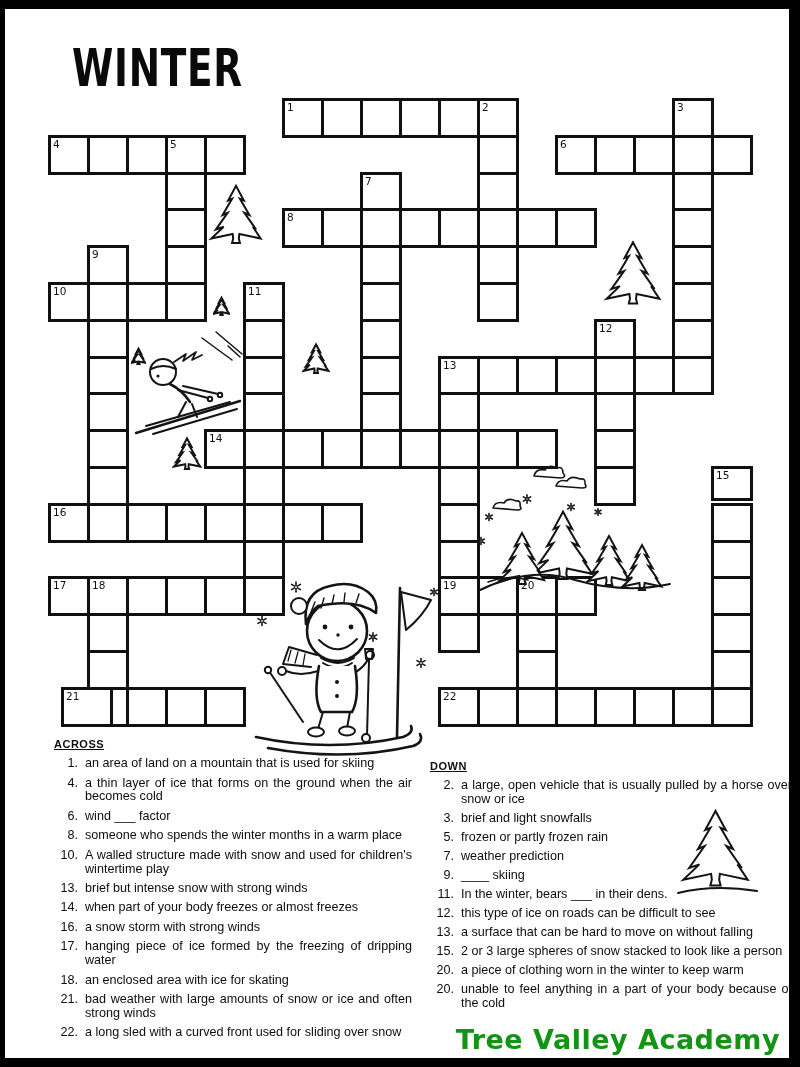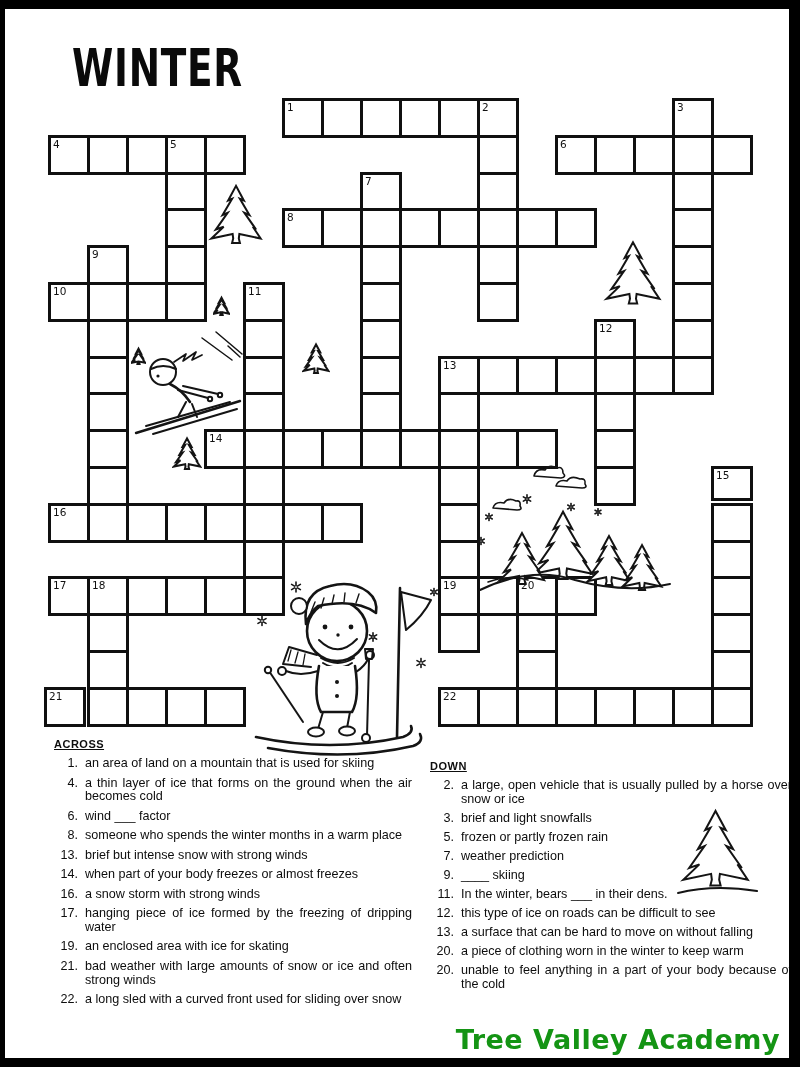--- a/index.html
+++ b/index.html
@@ -210,21 +210,21 @@
       <div class="cell" style="left: 87px; top: 650px; width: 42px; height: 39.8px;"></div>
       <div class="cell" style="left: 87px; top: 686.8px; width: 42px; height: 39.8px;"></div>
       <div class="cell" style="left: 477px; top: 576.4px; width: 42px; height: 39.8px;"></div>
       <div class="cell" style="left: 516px; top: 576.4px; width: 42px; height: 39.8px;">
         <span class="cnum">20</span>
       </div>
       <div class="cell" style="left: 555px; top: 576.4px; width: 42px; height: 39.8px;"></div>
       <div class="cell" style="left: 516px; top: 613.2px; width: 42px; height: 39.8px;"></div>
       <div class="cell" style="left: 516px; top: 650px; width: 42px; height: 39.8px;"></div>
       <div class="cell" style="left: 516px; top: 686.8px; width: 42px; height: 39.8px;"></div>
-      <div class="cell" style="left: 44px; top: 686.8px; width: 42px; height: 39.8px;">
+      <div class="cell" style="left: 61px; top: 686.8px; width: 52px; height: 39.8px;">
         <span class="cnum">21</span>
       </div>
       <div class="cell" style="left: 126px; top: 686.8px; width: 42px; height: 39.8px;"></div>
       <div class="cell" style="left: 165px; top: 686.8px; width: 42px; height: 39.8px;"></div>
       <div class="cell" style="left: 204px; top: 686.8px; width: 42px; height: 39.8px;"></div>
       <div class="cell" style="left: 438px; top: 686.8px; width: 42px; height: 39.8px;">
         <span class="cnum">22</span>
       </div>
       <div class="cell" style="left: 477px; top: 686.8px; width: 42px; height: 39.8px;"></div>
       <div class="cell" style="left: 555px; top: 686.8px; width: 42px; height: 39.8px;"></div>
@@ -348,37 +348,41 @@
         </div>
         <div class="clue">
           <span class="cnumcol">6.</span>
           <span class="ctext">wind ___ factor</span>
         </div>
         <div class="clue">
           <span class="cnumcol">8.</span>
           <span class="ctext">someone who spends the winter months in a warm place</span>
         </div>
         <div class="clue">
+          <span class="cnumcol">10.</span>
+          <span class="ctext">A walled structure made with snow and used for children's wintertime play</span>
+        </div>
+        <div class="clue">
           <span class="cnumcol">13.</span>
           <span class="ctext">brief but intense snow with strong winds</span>
         </div>
         <div class="clue">
           <span class="cnumcol">14.</span>
           <span class="ctext">when part of your body freezes or almost freezes</span>
         </div>
         <div class="clue">
           <span class="cnumcol">16.</span>
           <span class="ctext">a snow storm with strong winds</span>
         </div>
         <div class="clue">
           <span class="cnumcol">17.</span>
           <span class="ctext">hanging piece of ice formed by the freezing of dripping water</span>
         </div>
         <div class="clue">
-          <span class="cnumcol">19.</span>
+          <span class="cnumcol">18.</span>
           <span class="ctext">an enclosed area with ice for skating</span>
         </div>
         <div class="clue">
           <span class="cnumcol">21.</span>
           <span class="ctext">bad weather with large amounts of snow or ice and often strong winds</span>
         </div>
         <div class="clue">
           <span class="cnumcol">22.</span>
           <span class="ctext">a long sled with a curved front used for sliding over snow</span>
         </div>
@@ -412,20 +416,24 @@
           <span class="cnumcol">11.</span>
           <span class="ctext">In the winter, bears ___ in their dens.</span>
         </div>
         <div class="clue">
           <span class="cnumcol">12.</span>
           <span class="ctext">this type of ice on roads can be difficult to see</span>
         </div>
         <div class="clue">
           <span class="cnumcol">13.</span>
           <span class="ctext">a surface that can be hard to move on without falling</span>
+        </div>
+        <div class="clue">
+          <span class="cnumcol">15.</span>
+          <span class="ctext">2 or 3 large spheres of snow stacked to look like a person</span>
         </div>
         <div class="clue">
           <span class="cnumcol">20.</span>
           <span class="ctext">a piece of clothing worn in the winter to keep warm</span>
         </div>
         <div class="clue">
           <span class="cnumcol">20.</span>
           <span class="ctext">unable to feel anything in a part of your body because of the cold</span>
         </div>
       </div>

